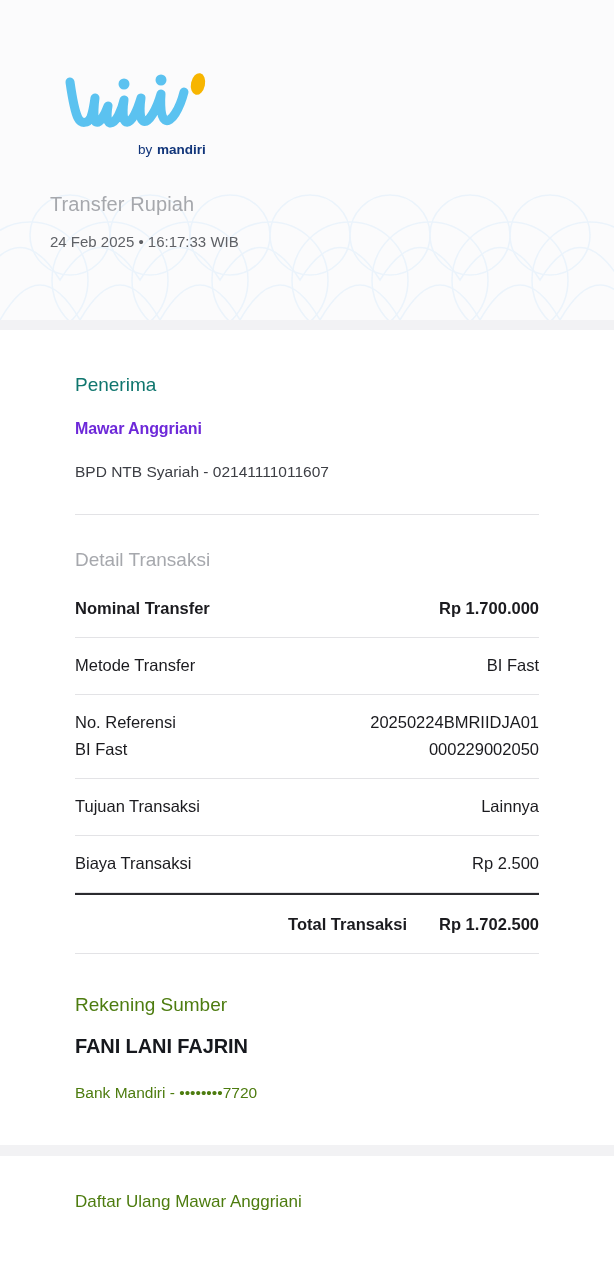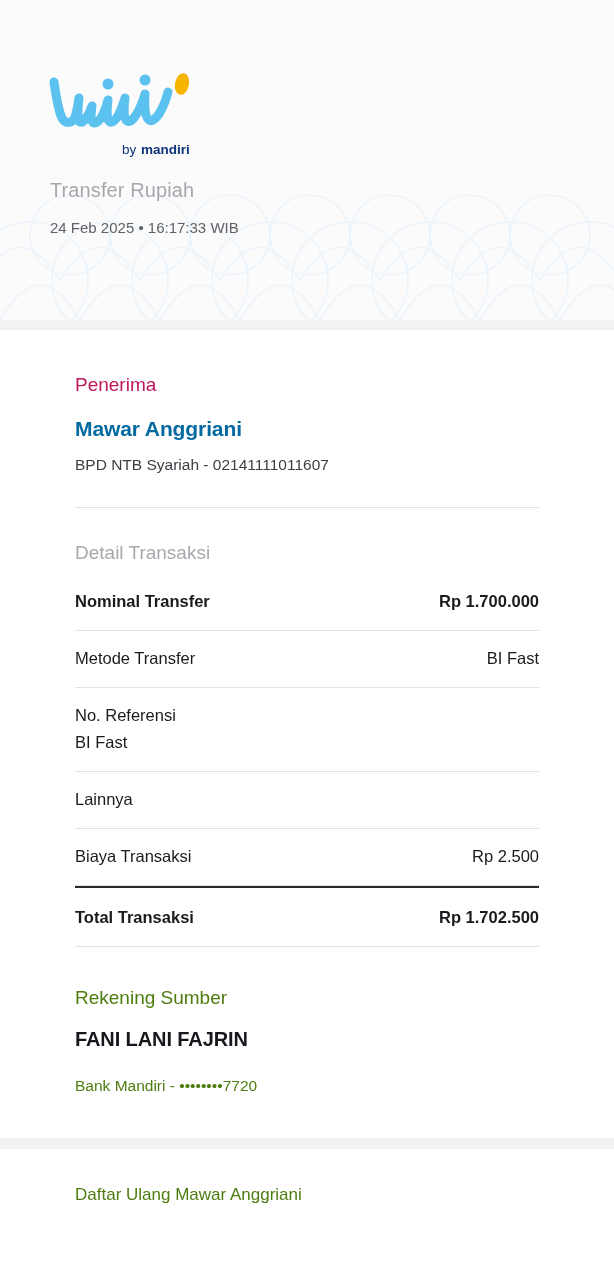--- a/index.html
+++ b/index.html
@@ -27,37 +27,38 @@
   }
   .header-pattern {
     position: absolute;
     left: 0; right: 0; bottom: 0;
     height: 190px;
     opacity: 0.55;
     pointer-events: none;
   }
   .logo-wrap {
     position: absolute;
-    left: 48px;
+    left: 64px;
     top: 62px;
     width: 170px;
     height: 100px;
   }
   .logo-svg { display:block; }
   .header-text {
     position: absolute;
     left: 50px;
     top: 176px;
     right: 40px;
   }
   .eyebrow {
     font-size: 20px;
     color: #a6a8ad;
     letter-spacing: 0.1px;
     line-height: 28px;
+    margin-top: 14px;
   }
   .title {
     font-size: 25px;
     font-weight: bold;
     color: #1b1b1f;
     letter-spacing: -0.2px;
     line-height: 34px;
     margin-top: 4px;
   }
   .subtitle {
@@ -72,37 +73,37 @@
     background: #f2f2f4;
   }
 
   
   .section {
     background: #ffffff;
     padding: 0 75px;
   }
   .section-label {
     font-size: 19px;
-    color: #be185d;
+    color: #0f766e;
     line-height: 26px;
     padding-top: 42px;
   }
   .recipient-name {
-    font-size: 21px;
+    font-size: 16px;
     font-weight: bold;
-    color: #0369a1;
+    color: #6d28d9;
     line-height: 30px;
     margin-top: 16px;
     letter-spacing: -0.1px;
   }
   .recipient-acc {
     font-size: 15.5px;
     color: #3c3e44;
     line-height: 24px;
-    margin-top: 9px;
+    margin-top: 16px;
   }
 
   .hr-light {
     height: 1px;
     background: #e3e3e6;
     margin: 30px 0 0 0;
   }
 
   .detail-label {
     font-size: 19px;
@@ -132,20 +133,21 @@
     color: #1b1b1f;
     line-height: 27px;
     text-align: right;
     white-space: pre-line;
   }
   .row.bold .k, .row.bold .v { font-weight: bold; }
   .row.total {
     border-bottom: 1px solid #e3e3e6;
     border-top: 2px solid #2a2a2e;
     padding-top: 16px;
+    justify-content: flex-end;
   }
   .row.ref .k, .row.ref .v { line-height: 27px; }
 
   .source-label {
     font-size: 19px;
     color: #4d7c0f;
     line-height: 26px;
     padding-top: 38px;
   }
   .source-name {
@@ -250,23 +252,26 @@
       </div>
 
       <div class="row">
         <div class="k">Metode Transfer</div>
         <div class="v">BI Fast</div>
       </div>
 
       <div class="row ref">
         <div class="k">No. Referensi
 BI Fast</div>
+        <div class="v">20250224BMRIIDJA01
+000229002050</div>
       </div>
 
       <div class="row">
+        <div class="k">Tujuan Transaksi</div>
         <div class="v">Lainnya</div>
       </div>
 
       <div class="row">
         <div class="k">Biaya Transaksi</div>
         <div class="v">Rp 2.500</div>
       </div>
 
       <div class="row total bold">
         <div class="k">Total Transaksi</div>

